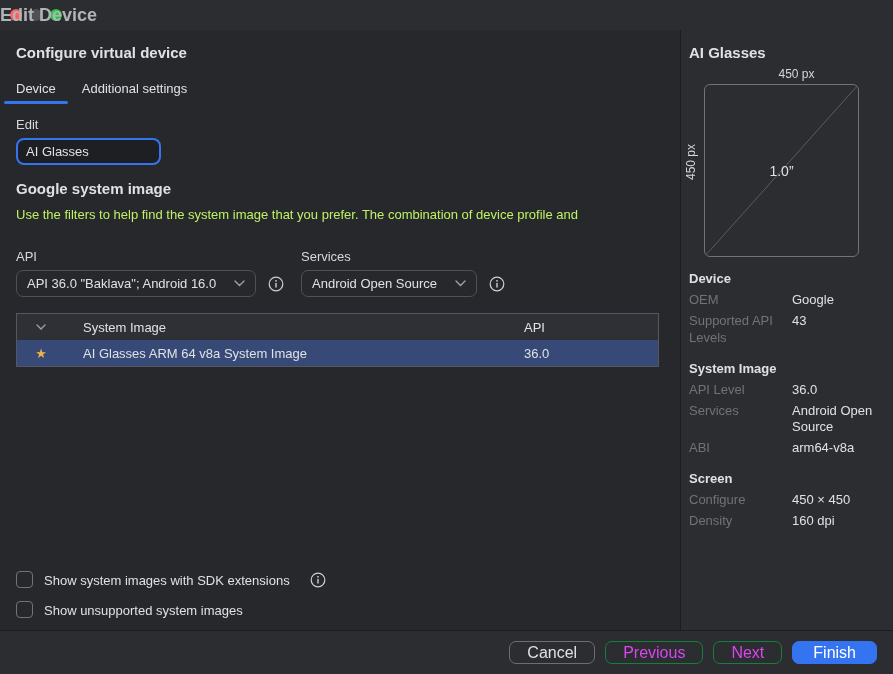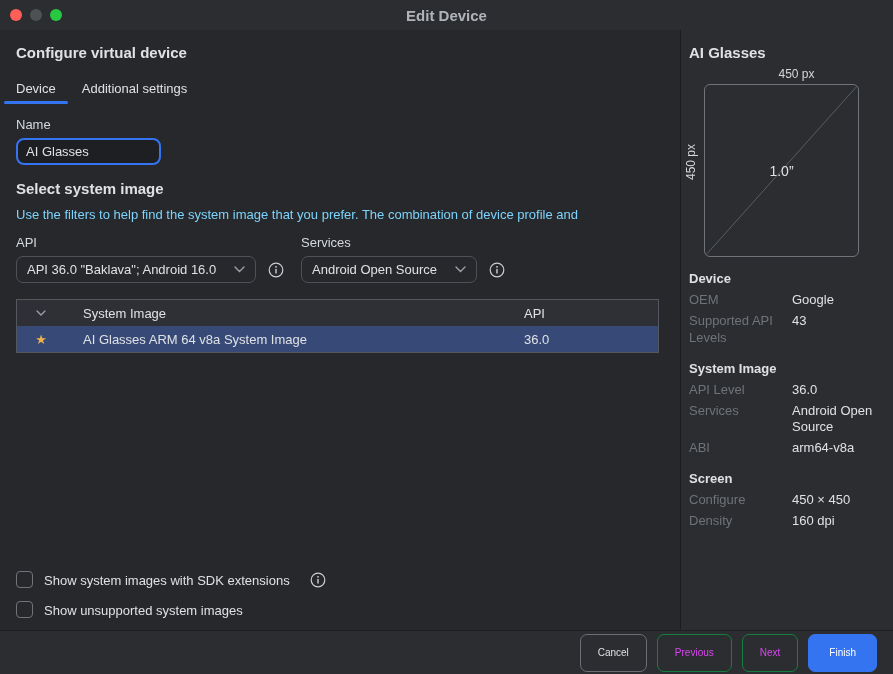--- a/index.html
+++ b/index.html
@@ -7,41 +7,41 @@
   body { font-family:"Liberation Sans","DejaVu Sans",sans-serif; font-size:13px; color:#dfe1e5; }
   .window { width:893px; height:674px; display:flex; flex-direction:column; overflow:hidden; background:#26282b; }
 
   
   .titlebar { height:30px; flex:0 0 30px; background:#2b2d30; display:flex; align-items:center; position:relative; }
   .traffic { display:flex; gap:8px; margin-left:10px; }
   .light { width:12px; height:12px; border-radius:50%; border:none; padding:0; cursor:default; }
   .light.red { background:#ff5f57; }
   .light.gray { background:#4e5154; }
   .light.green { background:#28c840; }
-  .win-title { position:absolute; left:0; right:0; text-align:center; font-weight:700; font-size:15px; color:#b0b4ba; pointer-events:none; }
+  .win-title { position:absolute; left:0; right:0; text-align:left; font-weight:700; font-size:18px; color:#b0b4ba; pointer-events:none; }
 
   
   .main { flex:1 1 auto; display:flex; min-height:0; }
   .left { width:680px; flex:0 0 680px; background:#26282b; padding:14px 16px 0 16px; position:relative; }
   .v-divider { width:1px; flex:0 0 1px; background:#1b1c1e; }
   .right { flex:1 1 auto; background:#2b2d30; padding:14px 8px 0 8px; }
 
   h1.page-title { font-size:15px; font-weight:700; color:#dfe1e5; margin-bottom:18px; }
 
   
   .tabs { display:flex; gap:26px; margin-bottom:13px; }
   .tab { padding:2px 0 8px 0; cursor:pointer; color:#dfe1e5; position:relative; }
   .tab.active::after { content:""; position:absolute; left:-12px; right:-12px; bottom:0; height:3px; border-radius:2px; background:#3574f0; }
   .tab:first-child.active::after { left:-12px; right:-12px; }
 
   .field-label { color:#d5d8dd; margin-bottom:6px; }
   .text-input { width:145px; height:27px; background:#1e1f22; border:2px solid #3574f0; border-radius:8px; color:#dfe1e5; font-size:13px; font-family:inherit; padding:0 8px; outline:none; margin-bottom:15px; }
 
   h2.section-title { font-size:15px; font-weight:700; color:#dfe1e5; margin-bottom:8px; }
-  .description { color:#7dd3fc; line-height:1.55; margin-bottom:10px; }
+  .description { color:#bef264; line-height:1.55; margin-bottom:24px; }
 
   
   .filters { display:flex; margin-bottom:16px; }
   .filter-group { display:flex; flex-direction:column; }
   .filter-group + .filter-group { margin-left:17px; }
   .filter-row { display:flex; align-items:center; }
   .select { height:27px; border:1px solid #4e5157; border-radius:7px; background:transparent; display:flex; align-items:center; justify-content:space-between; padding:0 10px; cursor:pointer; color:#dfe1e5; }
   .select.api { width:240px; }
   .select.services { width:176px; }
   .select .chev { margin-left:10px; display:flex; }
@@ -74,21 +74,21 @@
 
   .specs { margin-top:14px; }
   .spec-section-title { font-weight:700; font-size:13px; color:#dfe1e5; margin:14px 0 6px 0; }
   .specs .spec-section-title:first-child { margin-top:9px; }
   .spec-row { display:grid; grid-template-columns:98px 1fr; column-gap:5px; margin-bottom:4px; }
   .spec-label { color:#6f737a; line-height:1.3; }
   .spec-value { color:#dfe1e5; font-weight:500; line-height:1.3; }
 
   
   .footer { height:44px; flex:0 0 44px; background:#2b2d30; border-top:1px solid #1d1e21; display:flex; align-items:center; justify-content:flex-end; gap:10px; padding-right:16px; }
-  .btn { height:38px; border-radius:7px; font-size:10px; font-family:inherit; padding:0 17px; cursor:pointer; background:transparent; }
+  .btn { height:23px; border-radius:7px; font-size:16px; font-family:inherit; padding:0 17px; cursor:pointer; background:transparent; }
   .btn.secondary { border:1px solid #6b6e75; color:#dfe1e5; }
   .btn.disabled { border:1px solid #15803d; color:#d946ef; cursor:default; }
   .btn.primary { border:1px solid #3574f0; background:#3574f0; color:#ffffff; font-weight:500; padding:0 20px; }
 
   .icon-svg { display:block; }
 </style>
 </head>
 <body>
 
 <div class="window">
@@ -105,24 +105,24 @@
   <div class="main">
 
     <div class="left">
       <h1 class="page-title">Configure virtual device</h1>
 
       <div class="tabs">
         <div class="tab active">Device</div>
         <div class="tab">Additional settings</div>
       </div>
 
-      <div class="field-label">Name</div>
+      <div class="field-label">Edit</div>
       <input class="text-input" type="text" value="AI Glasses" style="">
 
-      <h2 class="section-title">Select system image</h2>
+      <h2 class="section-title">Google system image</h2>
       <div class="description">
         <div>Use the filters to help find the system image that you prefer. The combination of device profile and</div>
       </div>
 
       <div class="filters">
         <div class="filter-group">
           <div class="field-label">API</div>
           <div class="filter-row">
             <div class="select api">
               <span>API 36.0 "Baklava"; Android 16.0</span>

